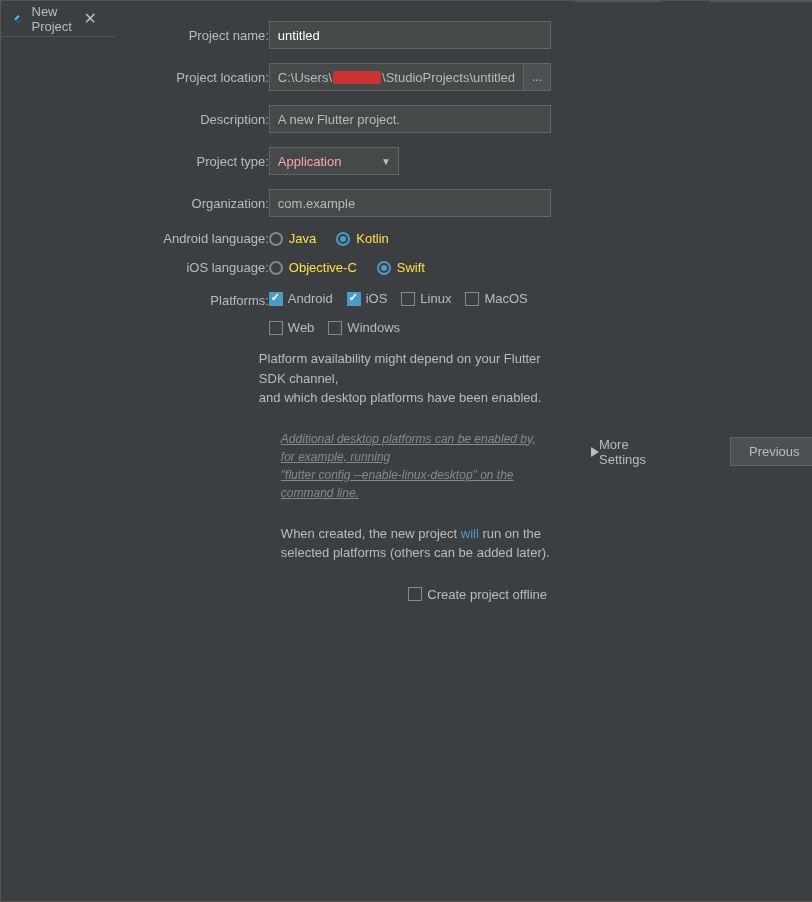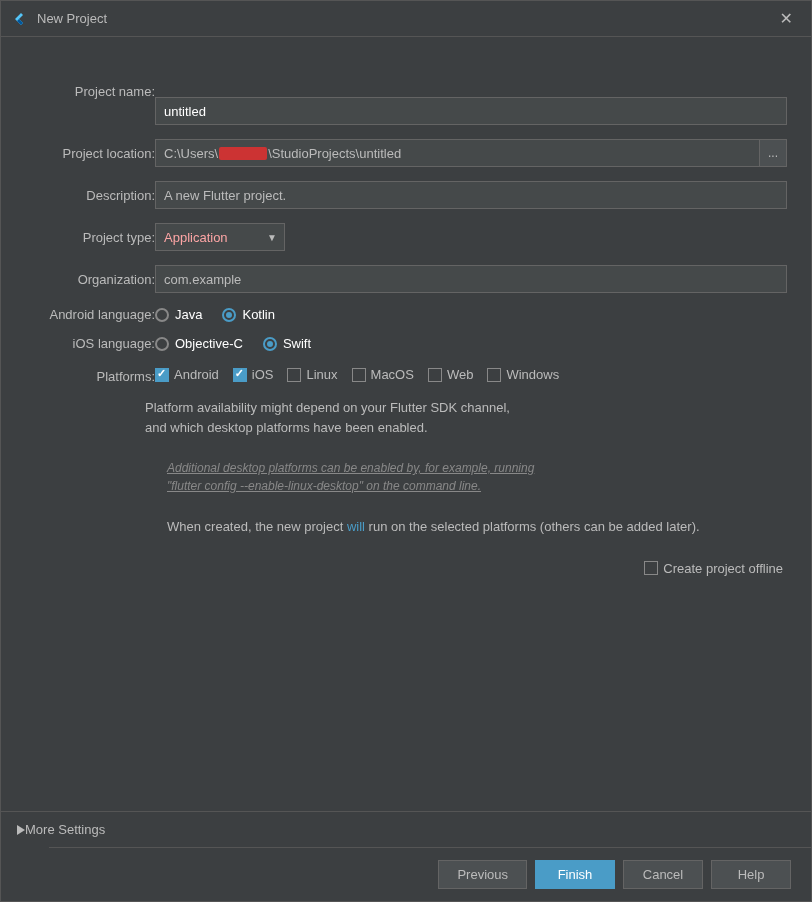--- a/index.html
+++ b/index.html
@@ -12,21 +12,21 @@
       align-items: center;
       justify-content: center;
       min-height: 100vh;
     }
     .dialog {
       width: 812px;
       min-height: 902px;
       background: #3c3f41;
       border: 1px solid #555555;
       display: flex;
-      flex-direction: column;
+      flex-direction: row;
       position: relative;
     }
     .title-bar {
       background: #3c3f41;
       border-bottom: 1px solid #555555;
       padding: 8px 12px;
       display: flex;
       align-items: center;
       justify-content: space-between;
       height: 36px;
@@ -72,21 +72,20 @@
       background: #45494a;
       border: 1px solid #646464;
       color: #bbbbbb;
       padding: 4px 8px;
       font-size: 13px;
       height: 28px;
       outline: none;
     }
     .form-input.selected-text {
       color: #ffffff;
-      margin-top: 40px;
     }
     .location-row {
       display: flex;
       align-items: center;
       gap: 0;
       flex: 1;
     }
     .browse-btn {
       background: #4c5052;
       border: 1px solid #646464;
@@ -149,21 +148,21 @@
     }
     .radio-input:checked::after {
       content: '';
       position: absolute;
       top: 2px; left: 2px;
       width: 6px; height: 6px;
       background: #4a9cc7;
       border-radius: 50%;
     }
     .radio-label {
-      color: #ffffff;
+      color: #fde047;
       font-size: 13px;
     }
     .checkbox-group {
       display: flex;
       align-items: center;
       gap: 14px;
       flex: 1;
       flex-wrap: wrap;
     }
     .checkbox-item {

